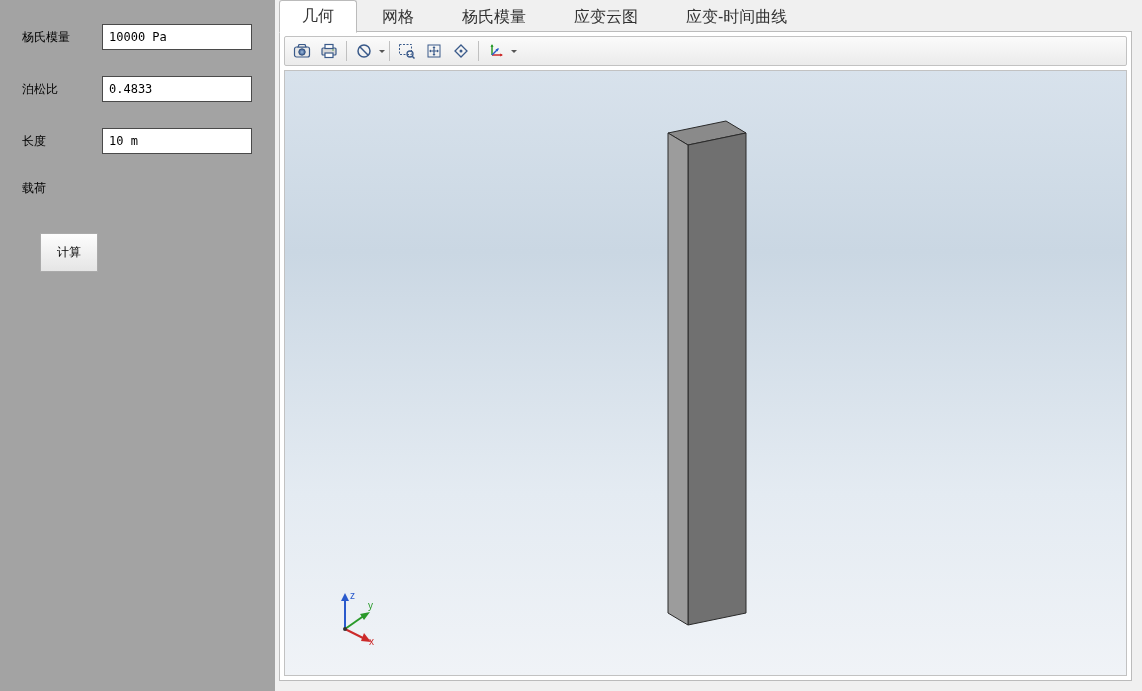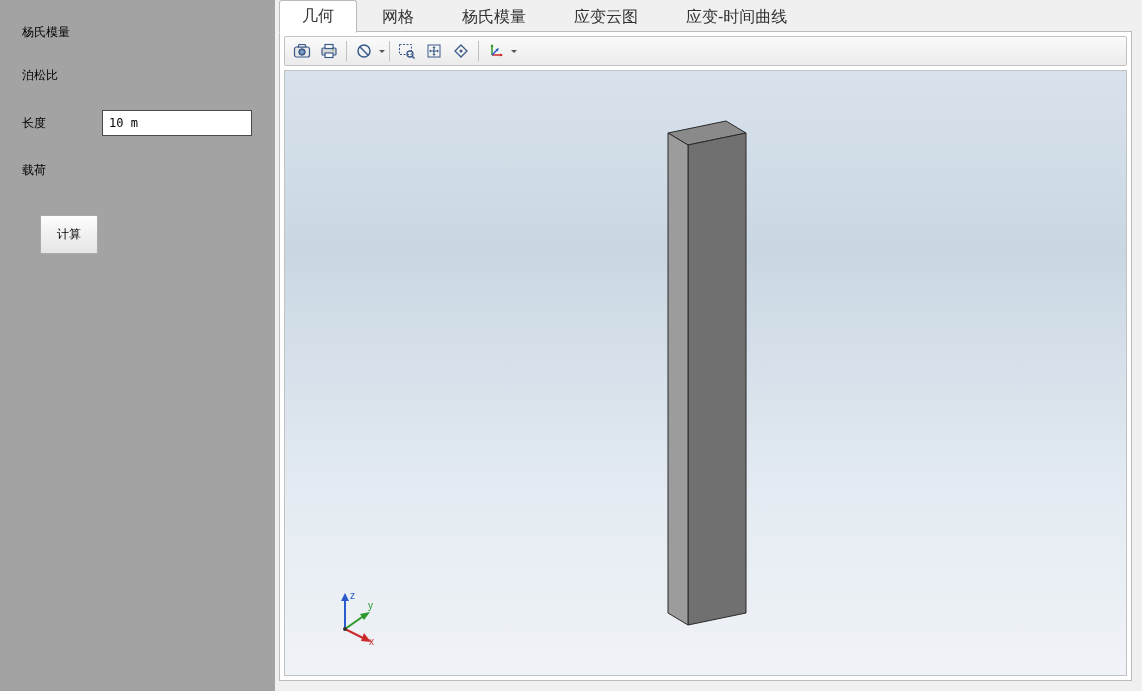--- a/index.html
+++ b/index.html
@@ -147,23 +147,25 @@
       left: 40px;
       bottom: 30px;
     }
   </style>
 </head>
 <body>
 
 <div class="left-panel">
   <div class="form-row">
     <label class="form-label">杨氏模量</label>
+    <input class="form-input" type="text" value="10000 Pa" style="">
   </div>
   <div class="form-row">
     <label class="form-label">泊松比</label>
+    <input class="form-input" type="text" value="0.4833" style="">
   </div>
   <div class="form-row">
     <label class="form-label">长度</label>
     <input class="form-input" type="text" value="10 m" style="">
   </div>
   <div class="form-row">
     <label class="form-label">载荷</label>
   </div>
   <button class="compute-btn">计算</button>
 </div>

